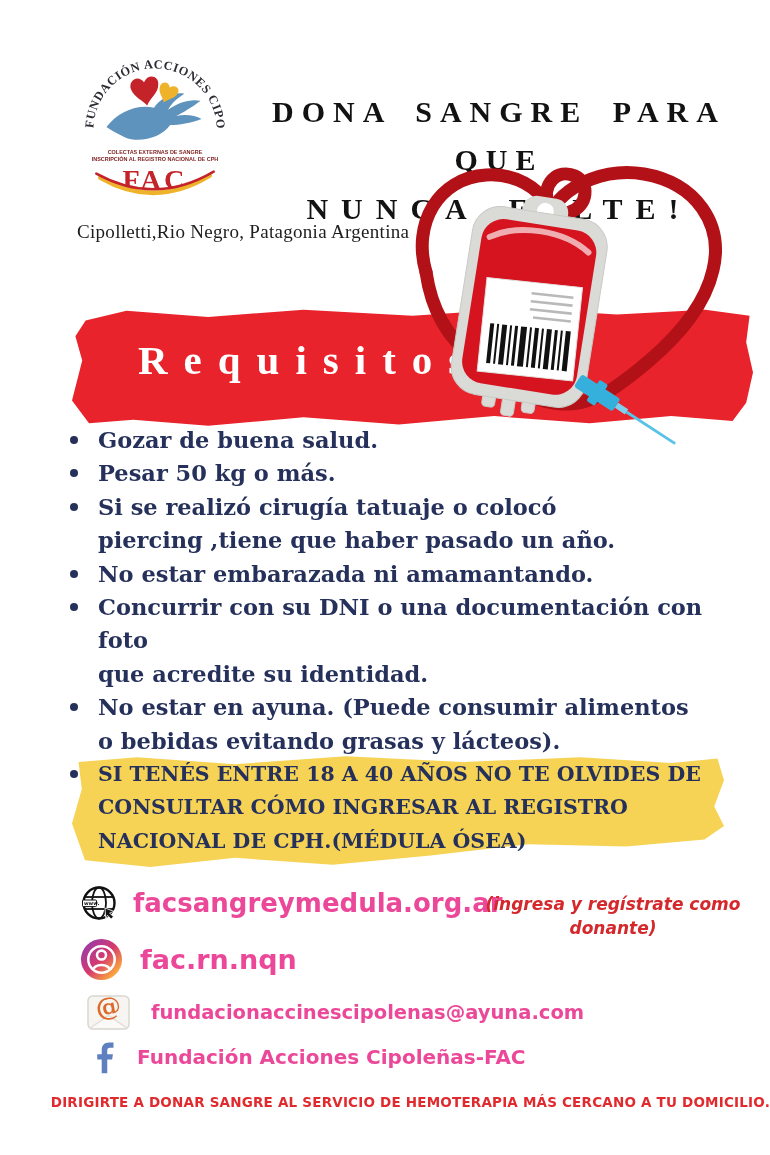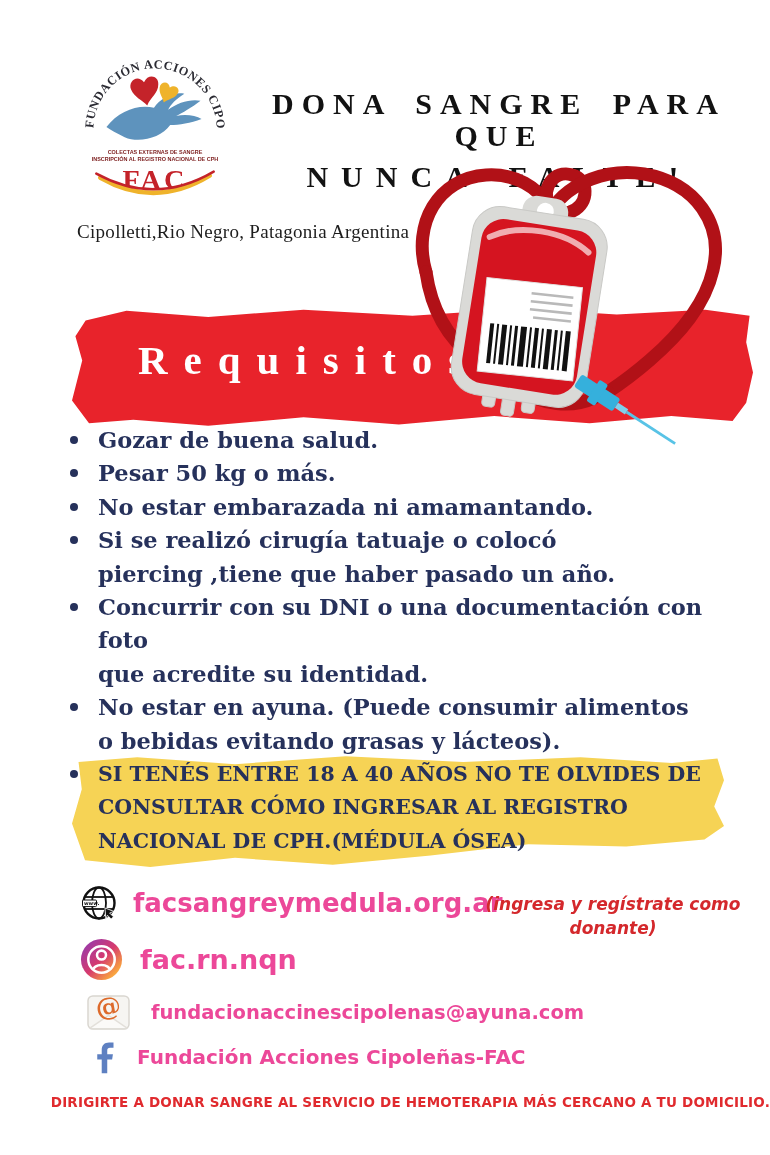--- a/index.html
+++ b/index.html
@@ -7,21 +7,21 @@
     width:770px;height:1155px;position:relative;overflow:hidden;
     background:#ffffff;font-family:"DejaVu Sans",sans-serif;
   }
   
   .logo{position:absolute;left:70px;top:36px;width:170px;height:170px;}
   
   .title-block{
     position:absolute;left:228px;top:88px;width:542px;text-align:center;
     font-family:"Liberation Serif",serif;font-weight:bold;color:#121212;
   }
-  .title-line1{font-size:30px;letter-spacing:8px;word-spacing:9px;line-height:32px;}
+  .title-line1{font-size:30px;letter-spacing:8px;word-spacing:9px;line-height:48px;}
   .title-line2{font-size:30px;letter-spacing:13px;word-spacing:10px;line-height:40px;margin-top:5px;}
   .location{
     position:absolute;left:77px;top:213px;
     font-family:"Liberation Serif",serif;font-size:19px;color:#1d1d1d;letter-spacing:.3px;margin-top:8px;
   }
   
   .banner{
     position:absolute;left:72px;top:306px;width:681px;height:121px;z-index:1;
     background:var(--banner-red);
     clip-path:polygon(2% 12%,8% 4%,20% 9%,34% 3%,50% 8%,66% 2%,80% 7%,93% 3%,99.5% 8%,
@@ -173,23 +173,23 @@
     <rect x="0" y="0" width="46" height="15" rx="3" fill="var(--needle-blue)"></rect>
     <rect x="18" y="-5" width="10" height="25" rx="2" fill="var(--needle-blue)"></rect>
     <rect x="46" y="4.5" width="12" height="6" fill="#7fd0ec"></rect>
     <rect x="58" y="6.2" width="58" height="2.8" fill="#58c3e6"></rect>
   </g>
 </svg>
 
 <ul class="req-list">
   <li><span class="dot"></span><span class="li-text">Gozar de buena salud.</span></li>
   <li><span class="dot"></span><span class="li-text">Pesar 50 kg o más.</span></li>
-  <li><span class="dot"></span><span class="li-text">No estar embarazada ni amamantando.</span></li>
   <li><span class="dot"></span><span class="li-text">Si se realizó cirugía tatuaje o colocó
 piercing ,tiene que haber pasado un año.</span></li>
+  <li><span class="dot"></span><span class="li-text">No estar embarazada ni amamantando.</span></li>
   <li><span class="dot"></span><span class="li-text">Concurrir con su DNI o una documentación con foto
 que acredite su identidad.</span></li>
   <li><span class="dot"></span><span class="li-text">No estar en ayuna. (Puede consumir alimentos
 o bebidas evitando grasas y lácteos).</span></li>
   <li class="hl"><span class="hl-bg"></span><span class="dot"></span><span class="li-text">SI TENÉS ENTRE 18 A 40 AÑOS NO TE OLVIDES DE
 CONSULTAR CÓMO INGRESAR AL REGISTRO
 NACIONAL DE CPH.(MÉDULA ÓSEA)</span></li>
 </ul>
 
 <div class="contact-row row-web">

